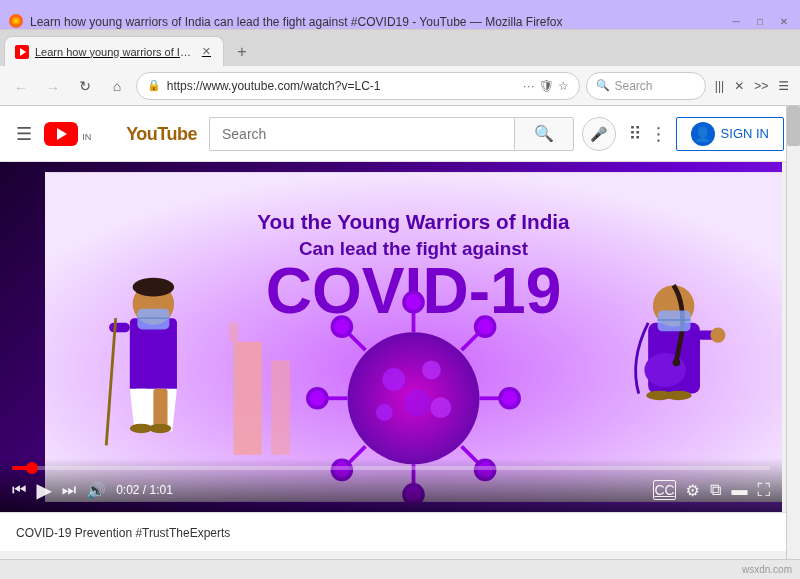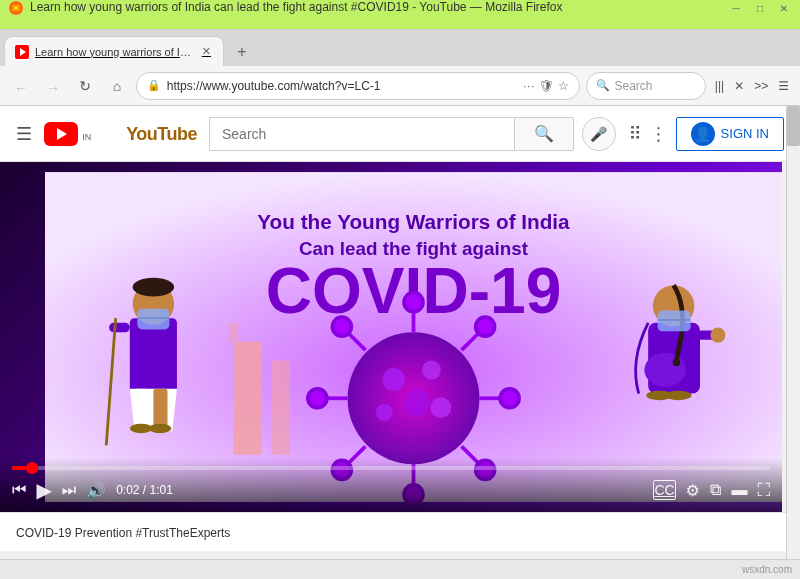--- a/index.html
+++ b/index.html
@@ -1,23 +1,23 @@
 <!DOCTYPE html>
 <html><head>
   <meta charset="utf-8">
   <style>
     * { margin: 0; padding: 0; box-sizing: border-box; }
     body { font-family: Arial, sans-serif; width: 800px; height: 579px; overflow: hidden; background: #f0f0f0; }
 
     
     .title-bar {
-      background: #bef264;
+      background: #c4b5fd;
       height: 30px;
       display: flex;
-      align-items: flex-start;
+      align-items: flex-end;
       padding: 0 8px;
       border-bottom: 1px solid #ccc;
       user-select: none;
     }
     .title-bar-icon {
       width: 16px;
       height: 16px;
       margin-right: 6px;
     }
     .title-bar-text {

